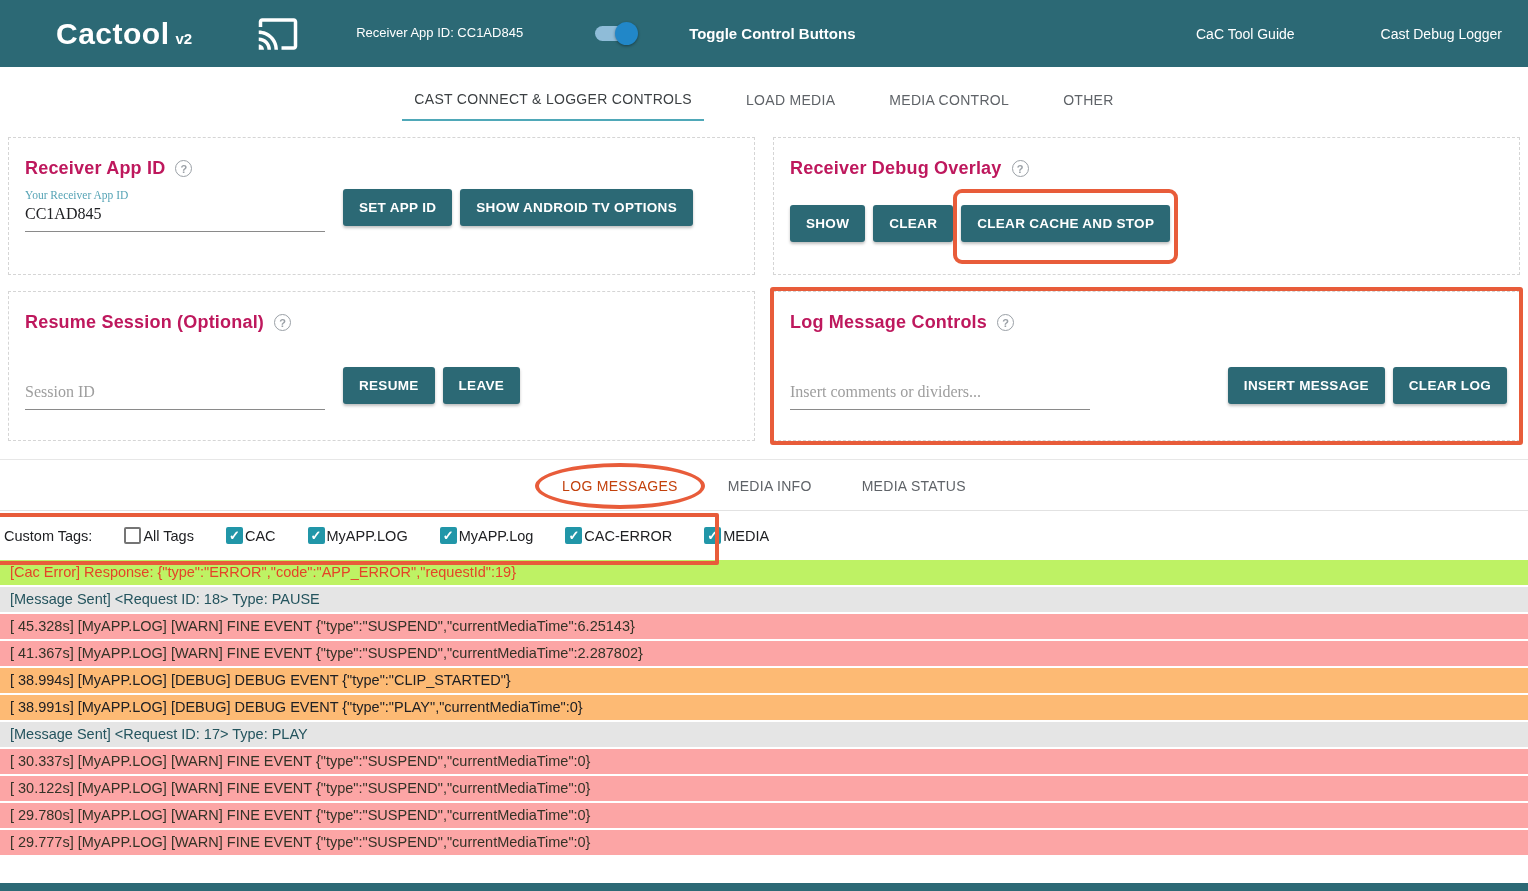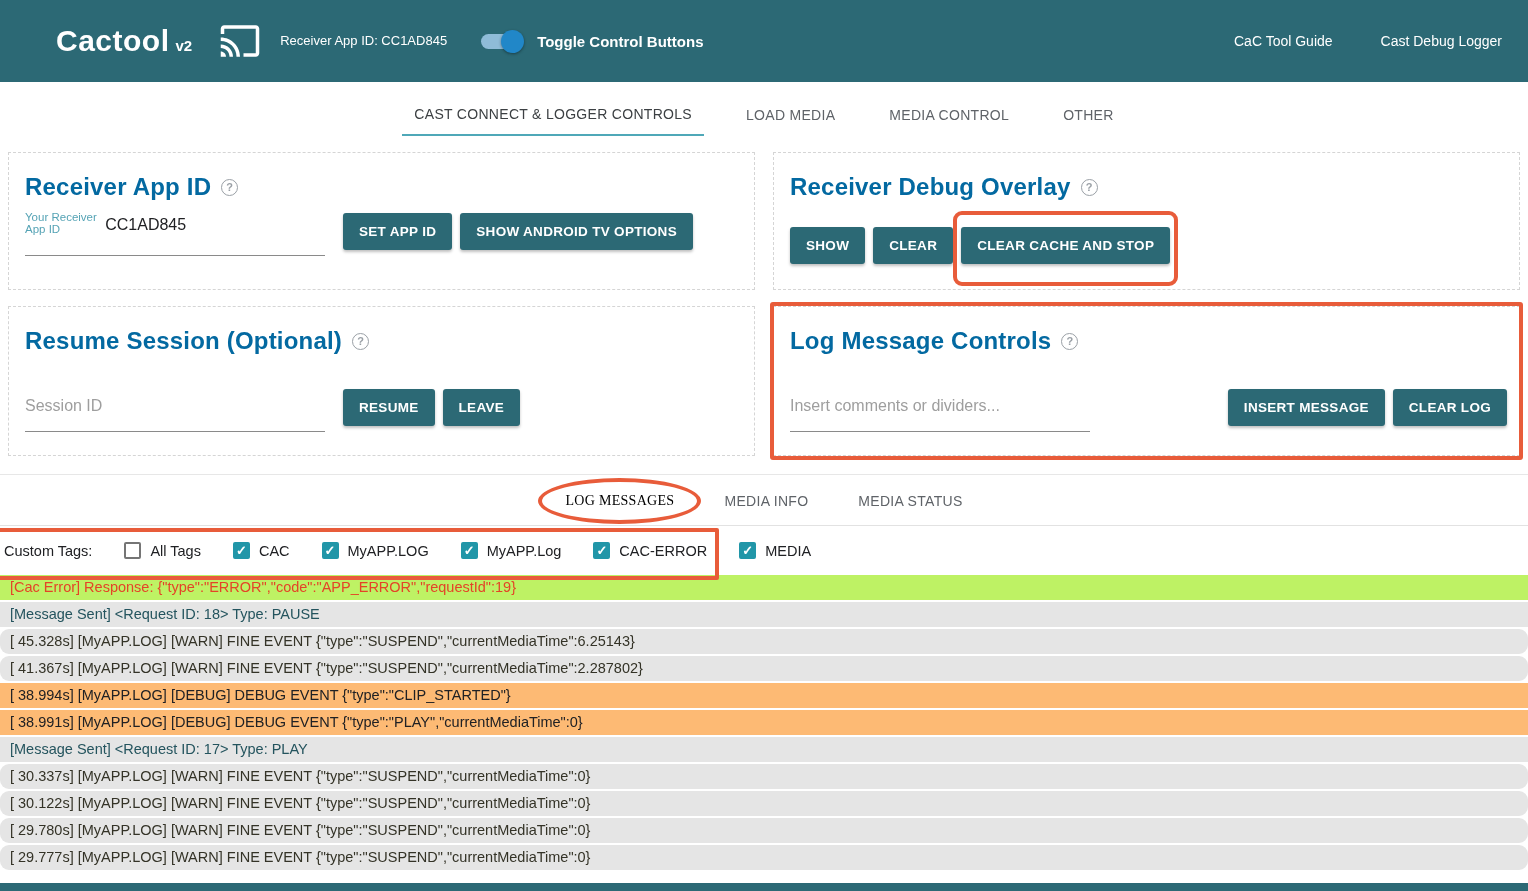--- a/index.html
+++ b/index.html
@@ -1,21 +1,21 @@
 <!DOCTYPE html>
 <html><head>
 <meta charset="utf-8">
 <style>
   * { margin:0; padding:0; box-sizing:border-box; }
   html,body { background:#fff; }
   body { font-family:"Liberation Sans", sans-serif; }
   .page { width:1528px; height:891px; position:relative; overflow:hidden; background:#fff; }
 
   
-  .header { height:82px; background:#2c6975; display:flex; align-items:center; padding:0 26px 0 56px; color:#fff; }
+  .header { height:67px; background:#2c6975; display:flex; align-items:center; padding:0 26px 0 56px; color:#fff;gap:38px; }
   .logo { display:flex; align-items:flex-end; margin-right:24px; }
   .logo-main { font-size:30px; font-weight:700; letter-spacing:.5px; line-height:1; }
   .logo-ver { font-size:15px; font-weight:700; margin-left:6px; padding-bottom:2px; }
   .cast-icon { display:flex; align-items:center; margin-right:16px; cursor:pointer; }
   .cast-icon svg { width:48px; height:42px; }
   .session-info { font-size:13px; line-height:1.6; white-space:nowrap; }
   .toggle { position:relative; width:40px; height:23px; margin-left:34px; flex:0 0 auto; cursor:pointer; }
   .toggle-track { position:absolute; left:0; top:4px; width:40px; height:15px; border-radius:8px; background:#8fbcd8; }
   .toggle-knob { position:absolute; right:-3px; top:0; width:23px; height:23px; border-radius:50%; background:#2187c8; box-shadow:0 1px 3px rgba(0,0,0,.4); }
   .toggle-label { margin-left:16px; font-size:15px; font-weight:700; white-space:nowrap; }
@@ -25,60 +25,60 @@
   
   .main-tabs { display:flex; justify-content:center; gap:30px; margin-top:14px;align-items:center; }
   .mtab { font-size:14px; color:#5f6368; padding:10px 12px 12px; letter-spacing:.3px; cursor:pointer; white-space:nowrap; }
   .mtab.active { color:#3c4043; border-bottom:2px solid #4fa8b8; }
 
   
   .panels { display:grid; grid-template-columns:1fr 1fr; gap:16px 18px; padding:16px 8px 0; }
   .panel { border:1px dashed #d5d5d5; padding:12px 12px 14px; position:relative; height:138px; }
   .panel.tall { height:150px; }
   .panel-title-row { display:flex; align-items:center; gap:10px; margin:8px 0 0 4px; }
-  .panel-title { font-size:24px; font-weight:700; color:#0369a1; letter-spacing:.2px; }
+  .panel-title { font-size:18px; font-weight:700; color:#be185d; letter-spacing:.2px; }
   .help-icon { width:17px; height:17px; border:1px solid #9aa0a6; border-radius:50%; color:#9aa0a6; font-size:11px; font-weight:700; display:inline-flex; align-items:center; justify-content:center; cursor:pointer; flex:0 0 auto; }
   .help-icon::after { content:"?"; }
   .panel-body { display:flex; align-items:flex-end; gap:8px; margin-top:10px; padding-left:4px; }
-  .field { display:flex; flex-direction:row; width:300px; border-bottom:1px solid #8a8a8a; padding-bottom:16px; margin-right:10px; flex:0 0 auto; }
+  .field { display:flex; flex-direction:column; width:300px; border-bottom:1px solid #8a8a8a; padding-bottom:8px; margin-right:10px; flex:0 0 auto;font-family:Liberation Serif, serif; }
   .field-label { font-size:11.5px; color:#55a3b5; margin-bottom:4px; }
   .field-input { border:none; outline:none; font-size:16px; color:#202124; font-family:inherit; background:transparent; width:100%; padding:0; }
   .field-input::placeholder { color:#9e9e9e; }
   .btn { background:#2c6975; color:#fff; border:none; font-family:inherit; font-size:13.5px; font-weight:700; letter-spacing:.3px; padding:11px 16px; border-radius:3px; box-shadow:0 2px 3px rgba(0,0,0,.25); cursor:pointer; white-space:nowrap; margin-bottom:6px; }
   .body-overlay { margin-top:26px; align-items:center; }
   .ml-auto { margin-left:auto; }
 
   
   .annot { position:absolute; border:4px solid #e85c3a; pointer-events:none; z-index:6; }
   .annot-wrap { position:relative; display:inline-block; }
   .annot-btn { inset:-16px -8px; border-radius:9px; }
   .annot-panel { inset:-5px -4px; border-radius:3px; }
   .annot-ellipse { inset:-15px -27px; border-radius:50%; }
   .annot-tags { left:-5px; top:2px; width:724px; height:52px; border-radius:2px; }
 
   
   .section-divider { border-top:1px solid #e7e7e7; margin-top:18px; }
   .log-tabs { display:flex; justify-content:center; align-items:center; gap:50px; border-bottom:1px solid #e2e2e2; padding:18px 0 16px; }
   .ltab { font-size:14px; color:#5f6368; letter-spacing:.3px; cursor:pointer; white-space:nowrap; }
-  .ltab.active { color:#000000;font-family:Liberation Serif, serif; }
+  .ltab.active { color:#c2410c; }
 
   
   .tags-row { display:flex; align-items:center; gap:32px; padding:16px 10px 14px 4px; position:relative; font-size:14.5px; color:#202124; }
-  .tag { display:flex; align-items:center; gap:9px; cursor:pointer; }
+  .tag { display:flex; align-items:center; gap:2px; cursor:pointer; }
   .cb { width:17px; height:17px; border:2px solid #757575; border-radius:2px; display:inline-flex; align-items:center; justify-content:center; background:#fff; flex:0 0 auto; }
   .cb.on { background:#2196a8; border-color:#2196a8; color:#fff; font-size:13px; font-weight:700; }
   .cb.on::after { content:"✓"; line-height:1; }
 
   
   .log-list { margin-top:2px; }
   .logrow { font-size:14.5px; padding:4px 10px 5px; margin-bottom:2px; white-space:nowrap; overflow:hidden; }
   .logrow.error { background:#bef264; color:#e44427; }
   .logrow.sent-action { background:#8da8ea; color:#121f3d; }
   .logrow.sent { background:#e5e5e5; color:#24545e; }
-  .logrow.warn { background:#e5e5e5; color:#343327;border-radius:9px; }
+  .logrow.warn { background:#fca5a5; color:#343327; }
   .logrow.debug { background:#fdba74; color:#202124; }
 
   .footer-bar { position:absolute; left:0; right:0; bottom:0; height:8px; background:#2c6975; z-index:7; }
 </style>
 </head>
 <body>
 
 <div class="page">
 
   <header class="header">

